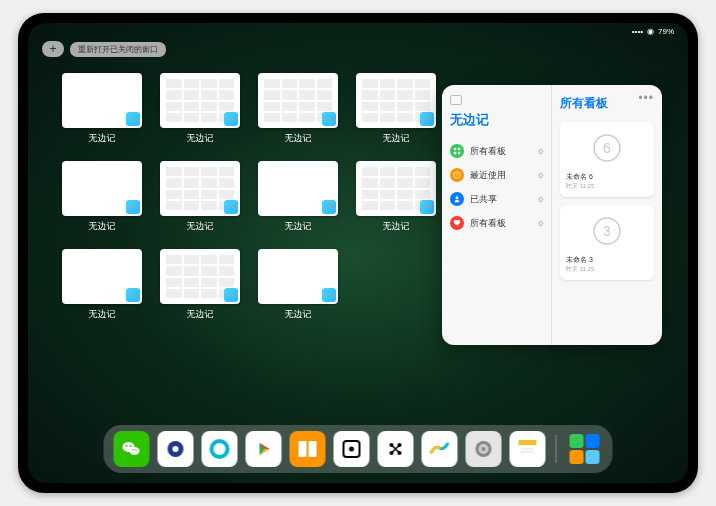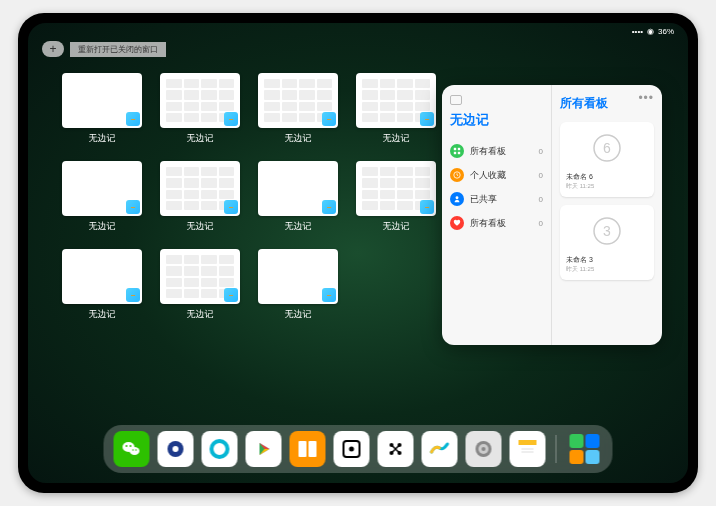--- a/index.html
+++ b/index.html
@@ -53,21 +53,21 @@
   background: rgba(200,200,200,0.85);
   border-radius: 8px;
   display: flex;
   align-items: center;
   justify-content: center;
   font-size: 12px;
   color: #333;
 }
 .reopen-btn {
   background: rgba(200,200,200,0.85);
-  border-radius: 0;
+  border-radius: 7px;
   padding: 2px 8px;
   font-size: 8px;
   color: #333;
   text-align: right;
 }
 .exposé {
   position: absolute;
   top: 50px;
   left: 34px;
   width: 380px;
@@ -236,21 +236,21 @@
 </style>
 </head>
 <body>
 
 <div class="device">
   <div class="screen">
 
     <div class="status-bar">
       <span>••••</span>
       <span>◉</span>
-      <span>36%</span>
+      <span>79%</span>
     </div>
 
     <div class="topbar">
       <div class="add-btn">+</div>
       <div class="reopen-btn">重新打开已关闭的窗口</div>
     </div>
 
     <div class="exposé" id="expose">
         <div class="window-thumb">
     <div class="thumb">
@@ -450,21 +450,21 @@
     <span>所有看板</span>
     <span class="count">0</span>
             </div>
             <div class="popup-row">
               <div class="pi" style="background:#ff9500">
                 <svg viewBox="0 0 10 10" fill="none" stroke="#fff" stroke-width="1">
                   <circle cx="5" cy="5" r="4"></circle>
                   <path d="M5 3v2l1.5 1"></path>
                 </svg>
               </div>
-    <span>个人收藏</span>
+    <span>最近使用</span>
     <span class="count">0</span>
             </div>
             <div class="popup-row">
               <div class="pi" style="background:#007aff">
                 <svg viewBox="0 0 10 10" fill="#fff">
                   <circle cx="5" cy="3.5" r="1.8"></circle>
                   <path d="M2 9c0-1.8 1.3-3 3-3s3 1.2 3 3z"></path>
                 </svg>
               </div>
     <span>已共享</span>

